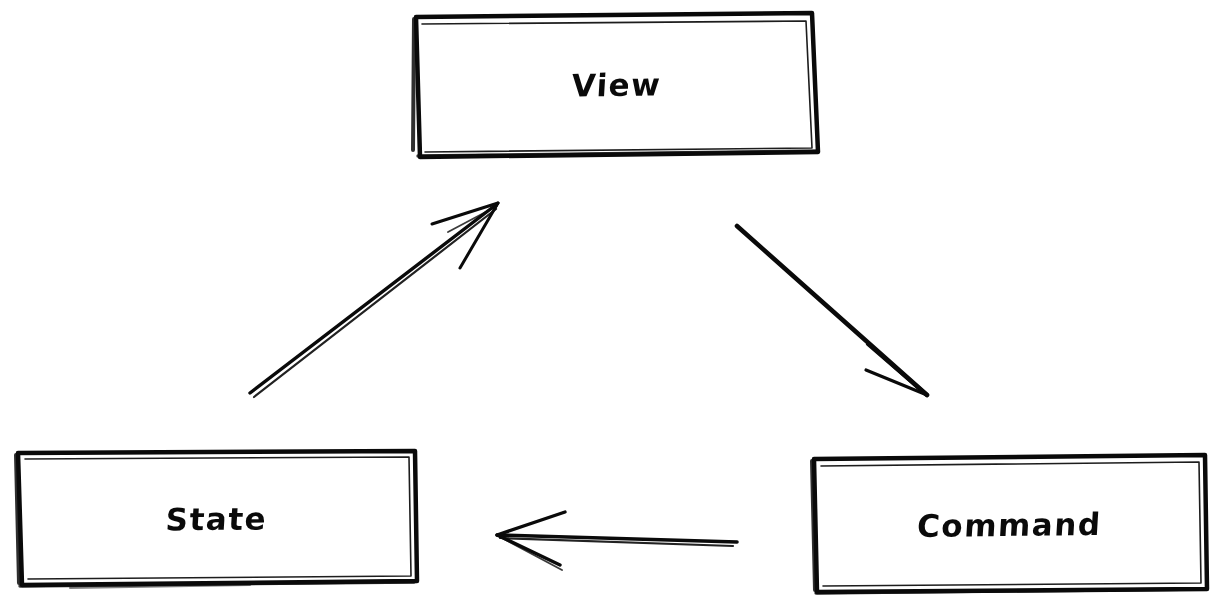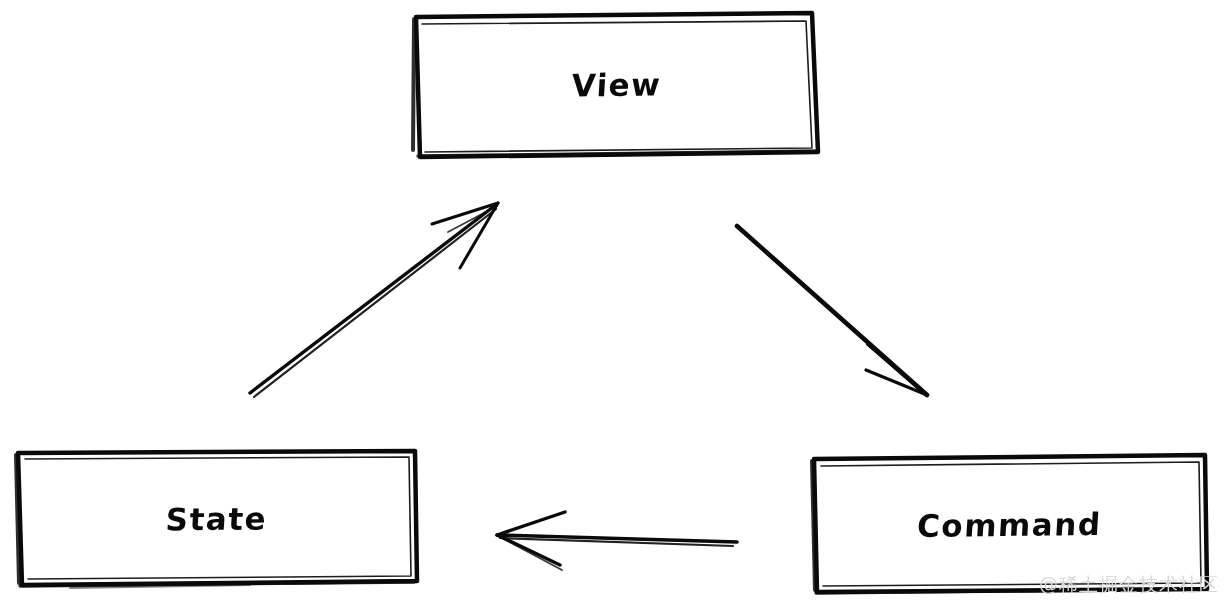--- a/index.html
+++ b/index.html
@@ -105,15 +105,14 @@
     </g>
 
   </svg>
 
   <div class="node-label" id="label-view">View</div>
 
   <div class="node-label" id="label-state">State</div>
 
   <div class="node-label" id="label-command">Command</div>
 
-  <div id="watermark">@稀土掘金技术社区</div>
 
 </div>
 
 </body></html>

